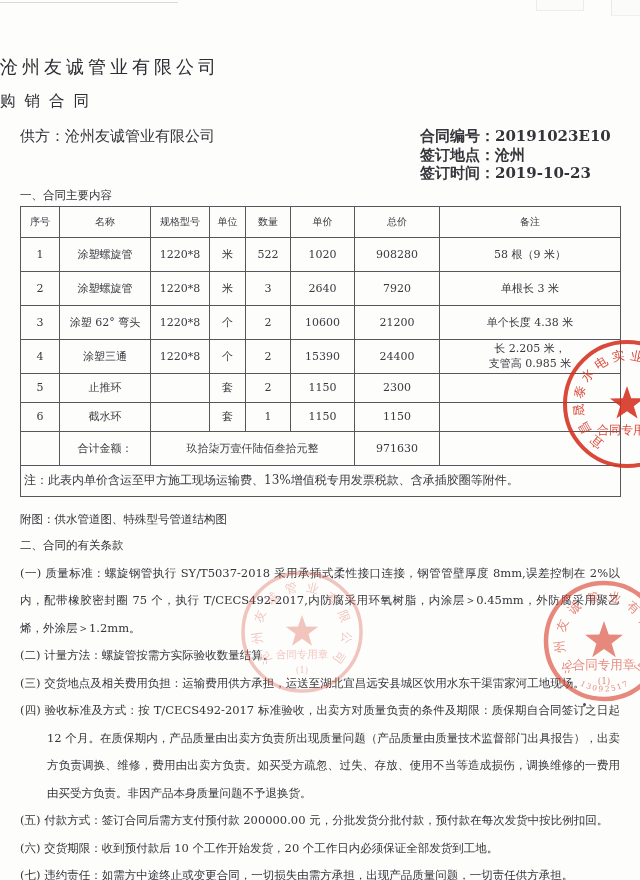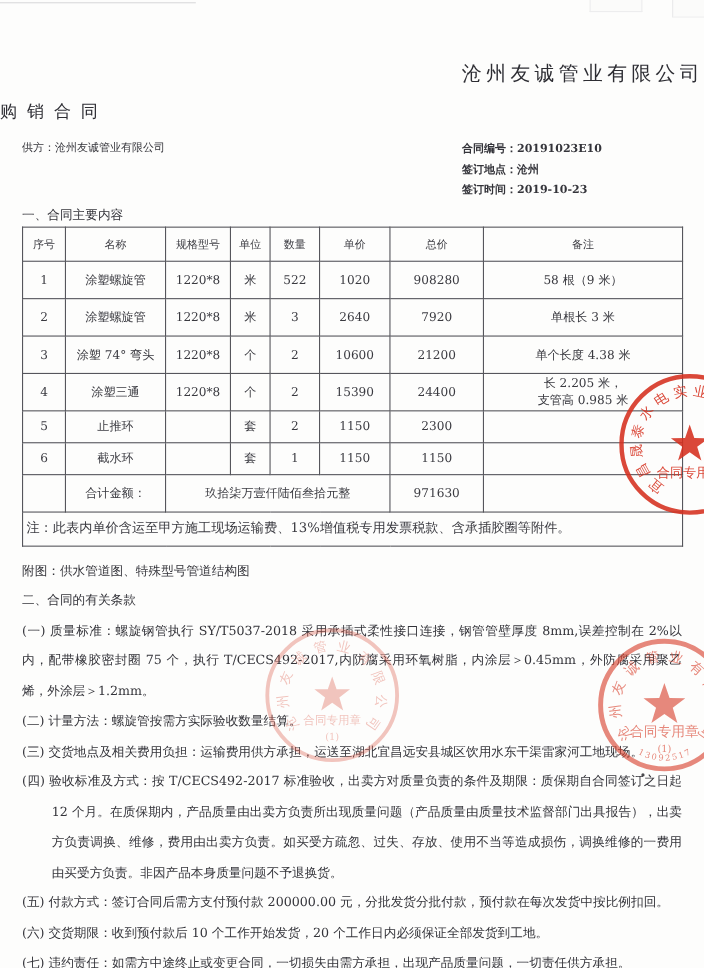--- a/index.html
+++ b/index.html
@@ -3,23 +3,23 @@
 <meta charset="utf-8">
 <style>
   html,body{margin:0;padding:0;}
   body{
     width:640px;height:880px;position:relative;overflow:hidden;
     background:#fdfdfc;
     font-family:"DejaVu Serif","Liberation Serif",serif;
     color:#34343a;
   }
   .page{position:absolute;inset:0;}
-  .doc-title{padding-top:55px;text-align:right;font-size:18px;letter-spacing:4px;color:#2d2d33;}
+  .doc-title{padding-top:55px;text-align:left;font-size:18px;letter-spacing:4px;color:#2d2d33;}
   .doc-subtitle{margin-top:12px;text-align:left;font-size:15.5px;letter-spacing:9px;color:#2d2d33;}
-  .meta{display:flex;justify-content:space-between;margin:15px 20px 0 20px;font-size:10px;}
+  .meta{display:flex;justify-content:space-between;margin:15px 20px 0 20px;font-size:15px;}
   .meta-left .line2{margin-top:16px;}
   .meta-right{width:200px;line-height:18.5px;font-weight:bold;}
   .sec-title{margin:5px 20px 0 20px;font-size:11.5px;}
   table{border-collapse:collapse;margin:3px 0 0 20px;width:600px;table-layout:fixed;font-size:11px;color:#3a3a40;}
   th,td{border:1px solid #56565c;text-align:center;padding:0 2px;font-weight:normal;overflow:hidden;}
   thead tr{height:31px;font-size:10px;margin-top:19px;}
   tbody tr{height:34px;}
   tbody tr.small{height:29px;}
   tbody tr.total-row{height:34px;padding-left:20px;}
   tbody tr.note-row{height:31px;}
@@ -100,21 +100,21 @@
           <td>涂塑螺旋管</td>
           <td>1220*8</td>
           <td>米</td>
           <td>3</td>
           <td>2640</td>
           <td>7920</td>
           <td class="remark">单根长 3 米</td>
         </tr>
         <tr>
           <td>3</td>
-          <td>涂塑 74° 弯头</td>
+          <td>涂塑 62° 弯头</td>
           <td>1220*8</td>
           <td>个</td>
           <td>2</td>
           <td>10600</td>
           <td>21200</td>
           <td class="remark">单个长度 4.38 米</td>
         </tr>
         <tr>
           <td>4</td>
           <td>涂塑三通</td>

